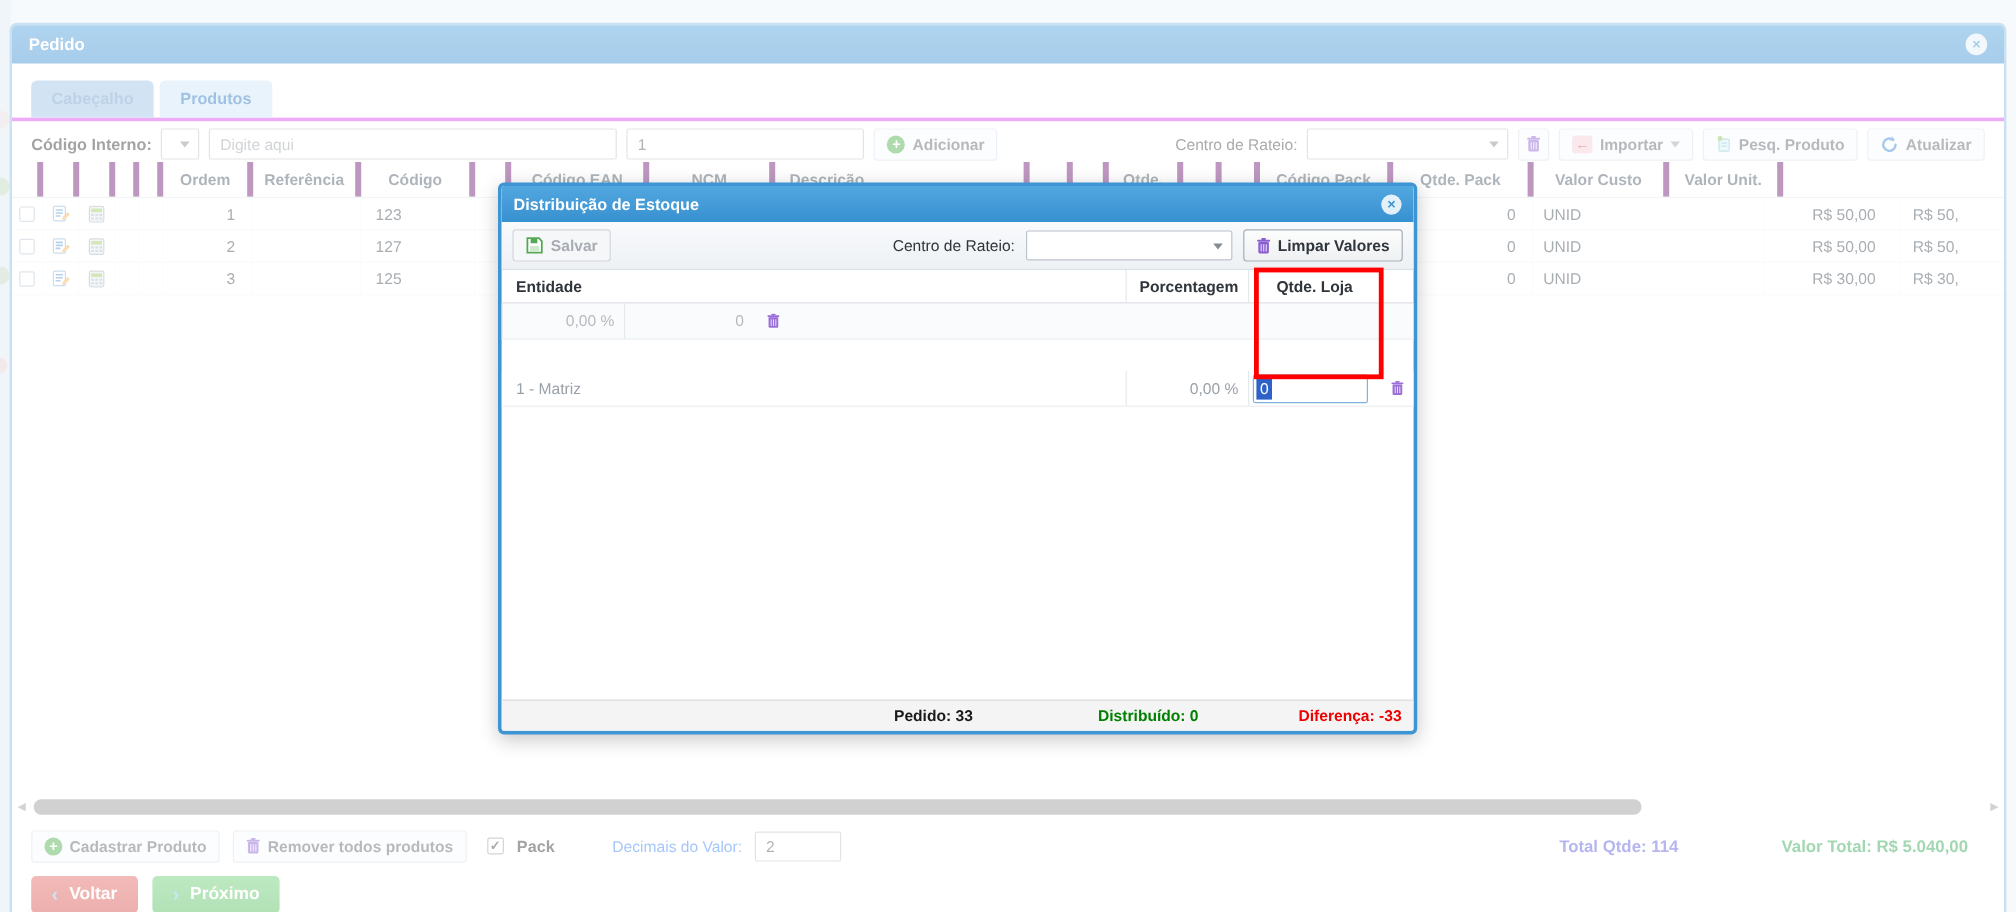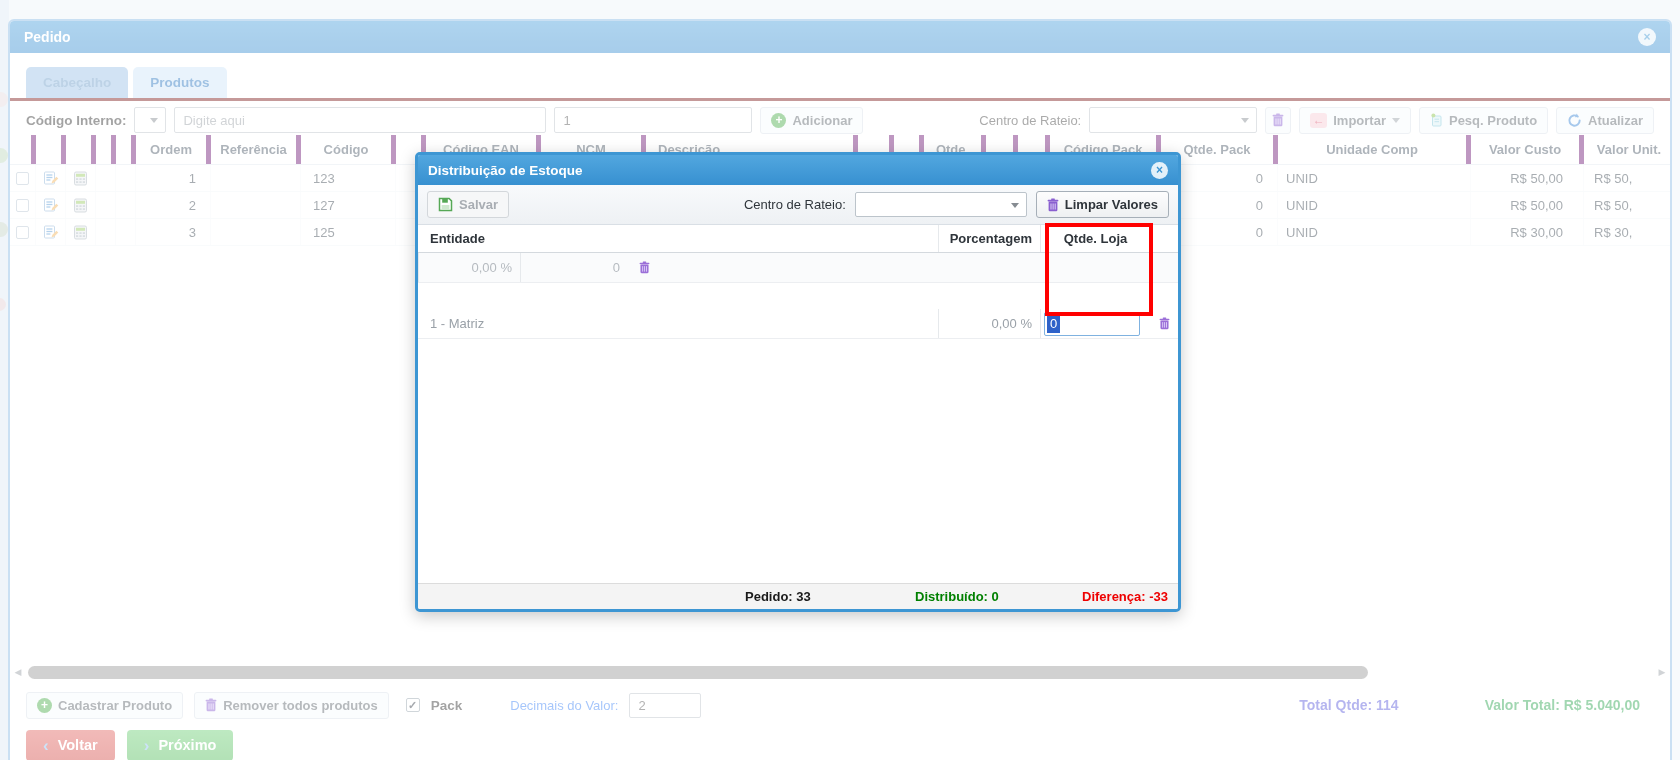--- a/index.html
+++ b/index.html
@@ -12,21 +12,21 @@
   .window { position:absolute; left:8px; top:19px; width:1664px; height:748px; background:#fff;
             border:2px solid #8abbe4; border-radius:6px 6px 4px 4px; }
   .titlebar { position:absolute; left:0; top:0; right:0; height:32px; background:linear-gradient(#4da0dc,#3c90d2);
               border-radius:4px 4px 0 0; display:flex; align-items:center; padding:0 14px;
               color:#fff; font-weight:bold; font-size:14px; }
   .circle-x { width:18px; height:18px; border-radius:50%; background:rgba(255,255,255,.85); color:#3d96d3;
               font-size:12px; font-weight:bold; line-height:18px; text-align:center; cursor:pointer; }
   .titlebar .circle-x { margin-left:auto; }
 
   .tabstrip { position:absolute; left:0; top:38px; right:0; height:42px; padding:6px 0 0 16px;
-              border-bottom:3px solid #7f1d1d; display:flex; align-items:flex-end; }
+              border-bottom:3px solid #d946ef; display:flex; align-items:flex-end; }
   .tab { height:31px; padding:0 17px; display:flex; align-items:center; font-weight:bold; font-size:13.5px;
          border-radius:5px 5px 0 0; margin-right:5px; }
   .tab.inactive { background:#9cc2e6; color:#6d9cc8; }
   .tab.active { background:#cfe5f8; color:#2b77c0; }
 
   .toolbar { position:absolute; left:0; top:81px; right:0; height:36px; display:flex; align-items:center;
              padding:0 16px; gap:8px; white-space:nowrap; }
   .lbl { font-size:13.5px; font-weight:bold; color:#333; }
   .lbl-n { font-size:13px; color:#444; }
   .inp { height:26px; border:1px solid #bcc4cb; border-radius:2px; background:#fff; font-size:13px;
@@ -142,21 +142,21 @@
     <div class="tabstrip">
       <div class="tab inactive">Cabeçalho</div>
       <div class="tab active">Produtos</div>
     </div>
 
     <div class="toolbar">
       <span class="lbl">Código Interno:</span>
       <div class="combo" style="width:32px;">
           <span class="caret"></span>
         </div>
-      <input class="inp" style="width: 372px;" placeholder="Digite aqui">
+      <input class="inp" style="width: 340px;" placeholder="Digite aqui">
       <input class="inp" style="width: 198px;" value="1">
       <div class="btn">
         <span class="plus-circle">+</span>
         <span>Adicionar</span>
       </div>
       <div style="flex:1;"></div>
       <span class="lbl-n">Centro de Rateio:</span>
       <div class="combo" style="width:168px;">
           <span class="caret"></span>
         </div>
@@ -208,21 +208,20 @@
       <div class="c-ean">Código EAN</div>
       <div class="c-ncm">NCM</div>
       <div class="c-desc al">Descrição</div>
       <div class="c-n36"></div>
       <div class="c-n30"></div>
       <div class="c-qt">Qtde.</div>
       <div class="c-n32"></div>
       <div class="c-n32"></div>
       <div class="c-cpk">Código Pack</div>
       <div class="c-qpk">Qtde. Pack</div>
-      <div class="c-uc">Unidade Comp</div>
       <div class="c-vc">Valor Custo</div>
       <div class="c-vu">Valor Unit.</div>
     </div>
 
     <div class="trow" style="top:144px;">
       <div class="c-cb">
           <span class="cb"></span>
         </div>
       <div class="c-ic">
           <svg width="16" height="16" viewBox="0 0 16 16">

